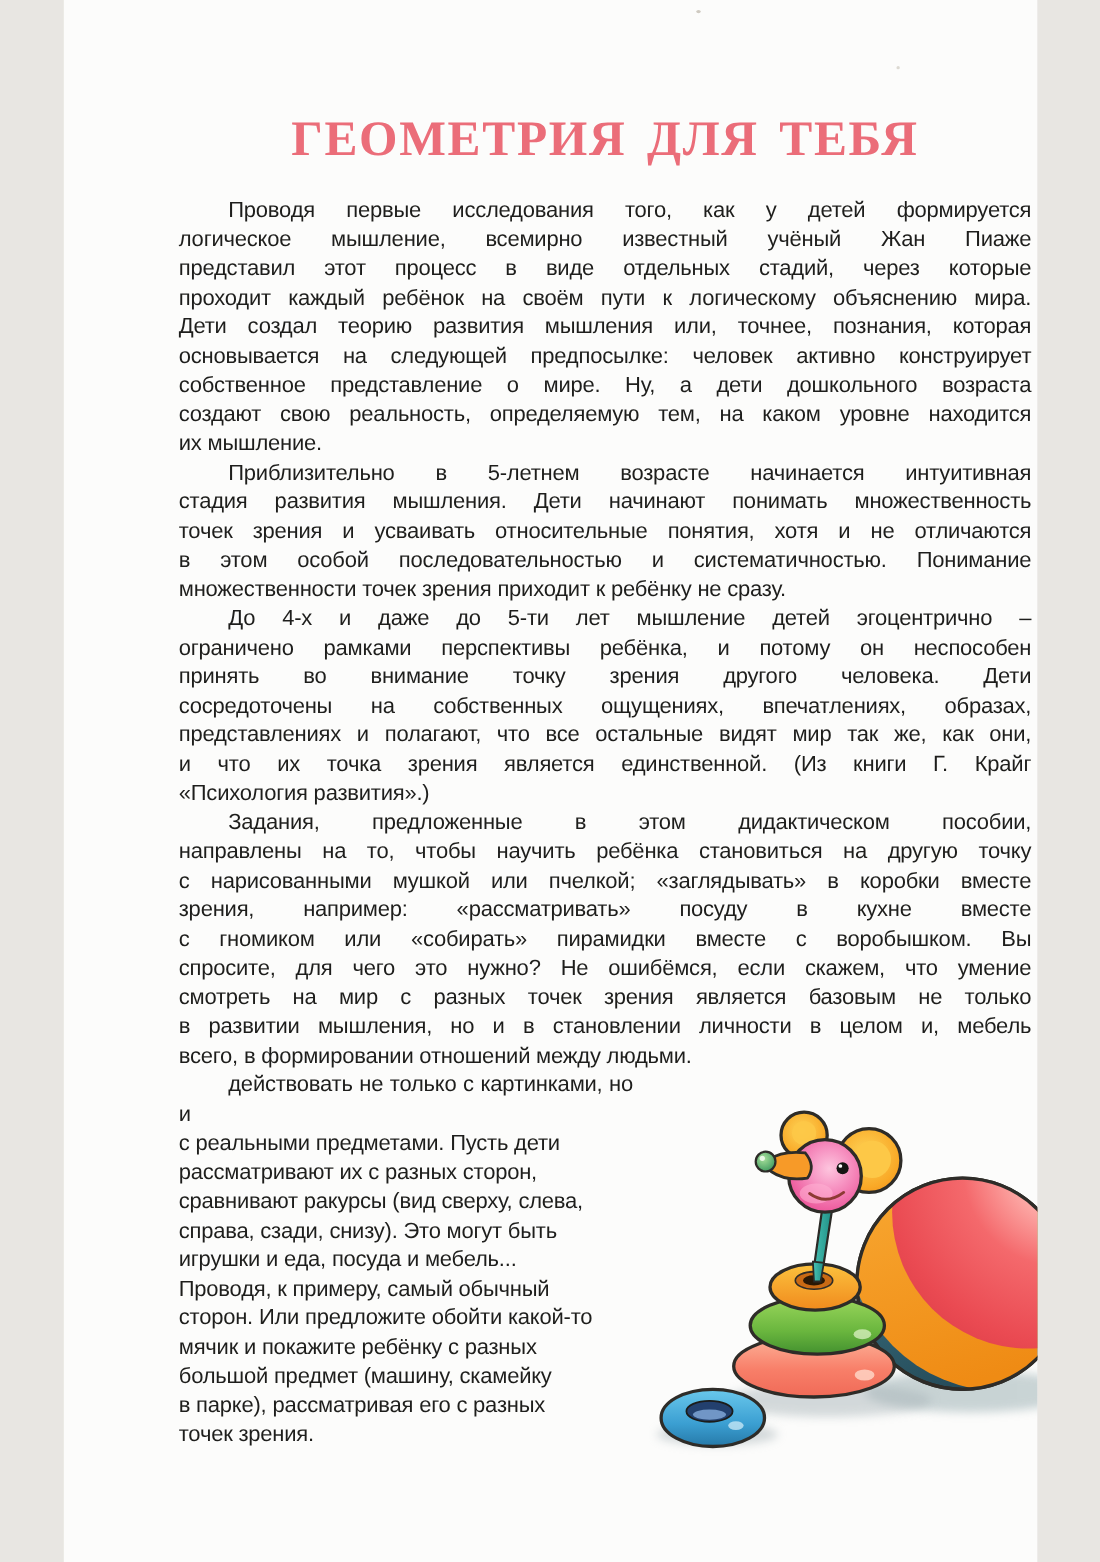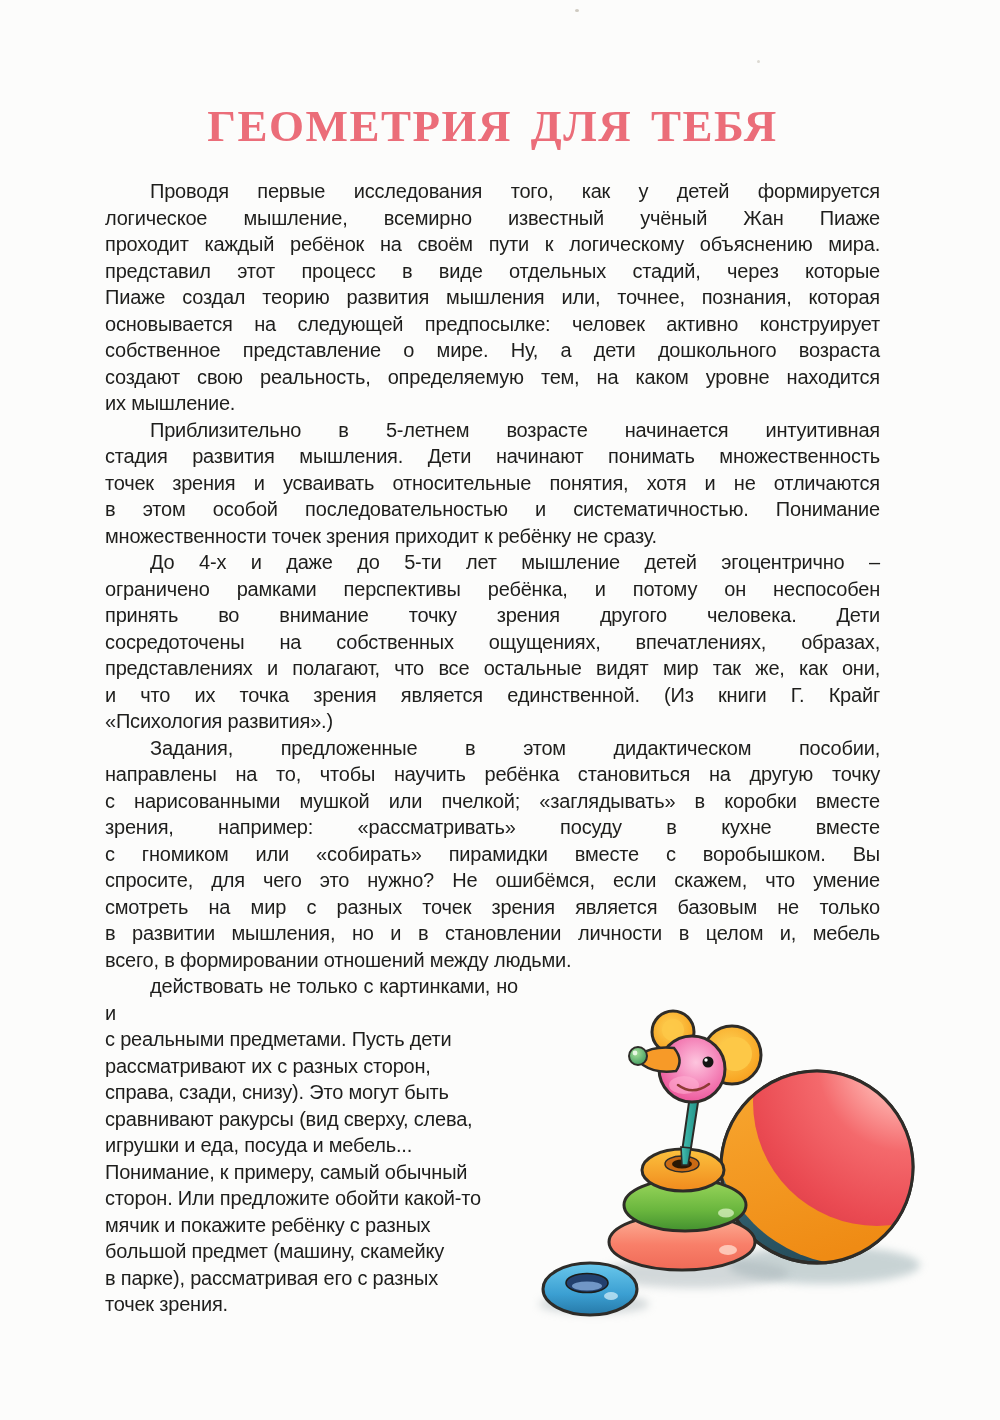--- a/index.html
+++ b/index.html
@@ -1,25 +1,26 @@
 <!DOCTYPE html>
 <html lang="ru"><head>
 <meta charset="utf-8">
 <style>
   html, body { margin: 0; padding: 0; }
   body { background: #e8e6e2; }
   .page {
     position: relative;
-    width: 1000px;
+    width: 837px;
     height: 1420px;
     margin: 0 auto;
     background: #fcfcfb;
     overflow: hidden;
     font-family: "Liberation Sans", sans-serif;
     color: #1e1e1c;
+    padding-left: 48px;
   }
   .content {
     position: absolute;
     left: 105px;
     top: 100px;
     width: 775px;
   }
   h1.title {
     margin: 0 0 26px 0;
     text-align: center;
@@ -74,23 +75,23 @@
   <div class="speck speck-1"></div>
   <div class="speck speck-2"></div>
 
   <div class="content">
     <h1 class="title">ГЕОМЕТРИЯ ДЛЯ ТЕБЯ</h1>
 
     <div class="para">
 
     <div class="line">Проводя первые исследования того, как у детей формируется</div>
         <div class="line">логическое мышление, всемирно известный учёный Жан Пиаже</div>
+        <div class="line">представил этот процесс в виде отдельных стадий, через которые</div>
         <div class="line">проходит каждый ребёнок на своём пути к логическому объяснению мира.</div>
-        <div class="line">представил этот процесс в виде отдельных стадий, через которые</div>
-        <div class="line">Пиаже создал теорию развития мышления или, точнее, познания, которая</div>
+        <div class="line">Дети создал теорию развития мышления или, точнее, познания, которая</div>
         <div class="line">основывается на следующей предпосылке: человек активно конструирует</div>
         <div class="line">собственное представление о мире. Ну, а дети дошкольного возраста</div>
         <div class="line">создают свою реальность, определяемую тем, на каком уровне находится</div>
         <div class="line">их мышление.</div>
       </div>
 
     <div class="para">
 
     <div class="line">Приблизительно в 5-летнем возрасте начинается интуитивная</div>
         <div class="line">стадия развития мышления. Дети начинают понимать множественность</div>
@@ -238,24 +239,24 @@
             <ellipse cx="55" cy="276" rx="21" ry="9.5" fill="#23406e" stroke="#1c1c1a" stroke-width="1.6"></ellipse>
             <ellipse cx="55" cy="279" rx="15" ry="4.6" fill="#7fa6d6" opacity="0.85"></ellipse>
             <ellipse cx="79" cy="289" rx="7" ry="4" fill="#d8f1fb" opacity="0.7"></ellipse>
           </g>
         </svg>
       </div>
 
         <div class="line">действовать не только с картинками, но и</div>
         <div class="line">с реальными предметами. Пусть дети</div>
         <div class="line">рассматривают их с разных сторон,</div>
+        <div class="line">сравнивают ракурсы (вид сверху, слева,</div>
         <div class="line">справа, сзади, снизу). Это могут быть</div>
-        <div class="line">сравнивают ракурсы (вид сверху, слева,</div>
         <div class="line">игрушки и еда, посуда и мебель...</div>
-        <div class="line">Понимание, к примеру, самый обычный</div>
+        <div class="line">Проводя, к примеру, самый обычный</div>
         <div class="line">сторон. Или предложите обойти какой-то</div>
         <div class="line">мячик и покажите ребёнку с разных</div>
         <div class="line">большой предмет (машину, скамейку</div>
         <div class="line">в парке), рассматривая его с разных</div>
         <div class="line">точек зрения.</div>
       </div>
   </div>
 </div>
 
 </body></html>

